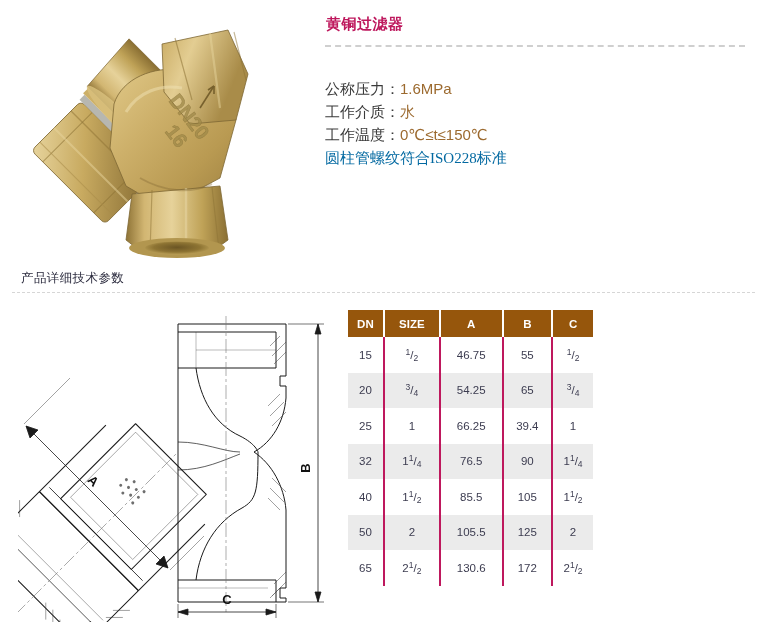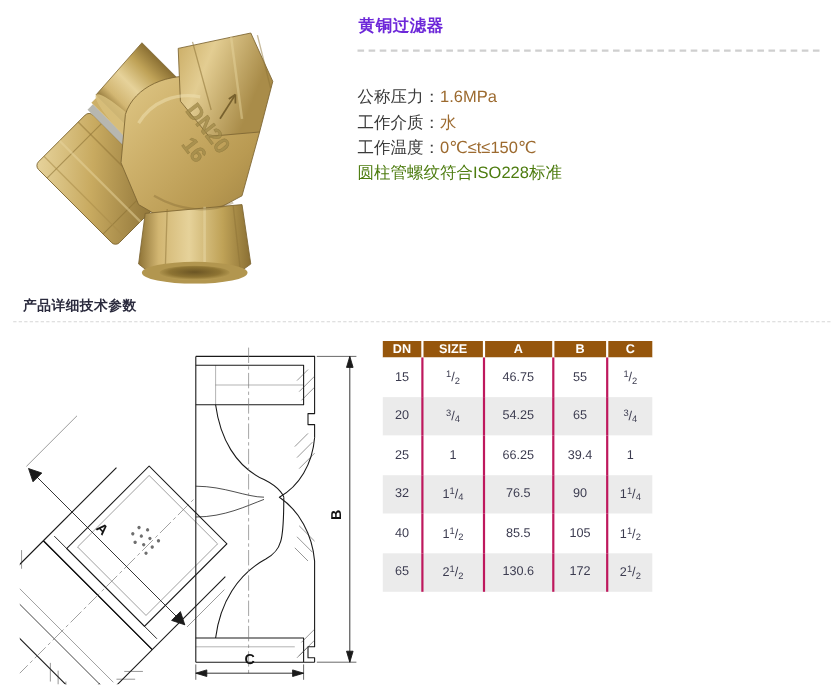--- a/index.html
+++ b/index.html
@@ -21,49 +21,49 @@
   #product-photo {
     position: absolute; left: 14px; top: 8px;
     width: 260px; height: 250px;
   }
   #product-photo svg { display: block; }
 
   #product-info { position: absolute; left: 325px; top: 14px; width: 425px; }
 
   #product-title {
     font-size: 15px; font-weight: bold;
-    color: #6d28d9;
+    color: #be185d;
     letter-spacing: 0.5px;
     margin: 0 0 0 1px;
     line-height: 20px;
   }
   #title-divider {
     margin-top: 11px;
     width: 420px; height: 0;
     border-top: 2px dashed #cfcfcf;
   }
   #spec-list {
     margin-top: 30px;
     list-style: none; padding: 0;
   }
   #spec-list li {
     font-size: 15px;
     line-height: 23px;
     color: #3a3a3a;
     white-space: nowrap;
   }
   .spec-value { color: #9c6a2f; }
-  .spec-note { color: #4d7c0f; }
+  .spec-note { color: #0369a1; font-family: Liberation Serif, serif; }
 
   
   #detail-section { position: absolute; left: 0; top: 262px; width: 762px; height: 366px; }
 
   #detail-heading {
     position: absolute; left: 21px; top: 8px;
-    font-size: 12.5px; font-weight: bold;
+    font-size: 12.5px; font-weight: normal;
     color: #2a2a3d;
     letter-spacing: 0.4px;
   }
   #detail-divider {
     position: absolute; left: 12px; top: 30px;
     width: 743px; height: 0;
     border-top: 1px dashed #d6d6d6;
   }
 
   
@@ -77,21 +77,21 @@
   #spec-table {
     position: absolute; left: 348px; top: 48px;
     border-collapse: collapse;
     width: 245px;
   }
   #spec-table th {
     background: #96560c;
     color: #ffffff;
     font-size: 11.5px;
     font-weight: bold;
-    height: 15px;
+    height: 27px;
     text-align: center;
     border-right: 2px solid #ffffff;
     padding: 0;
   }
   #spec-table th:last-child { border-right: none; }
   #spec-table td {
     font-size: 11.5px;
     color: #3c3c50;
     height: 35.5px;
     text-align: center;
@@ -361,20 +361,27 @@
           <td><span class="frac">1<span class="num">1</span><span class="sl">/</span><span class="den">4</span></span></td>
         </tr>
         <tr>
           <td>40</td>
           <td><span class="frac">1<span class="num">1</span><span class="sl">/</span><span class="den">2</span></span></td>
           <td>85.5</td>
           <td>105</td>
           <td><span class="frac">1<span class="num">1</span><span class="sl">/</span><span class="den">2</span></span></td>
         </tr>
         <tr>
+          <td>50</td>
+          <td>2</td>
+          <td>105.5</td>
+          <td>125</td>
+          <td>2</td>
+        </tr>
+        <tr>
           <td>65</td>
           <td><span class="frac">2<span class="num">1</span><span class="sl">/</span><span class="den">2</span></span></td>
           <td>130.6</td>
           <td>172</td>
           <td><span class="frac">2<span class="num">1</span><span class="sl">/</span><span class="den">2</span></span></td>
         </tr>
       </tbody>
   </table>
 </div>
 

